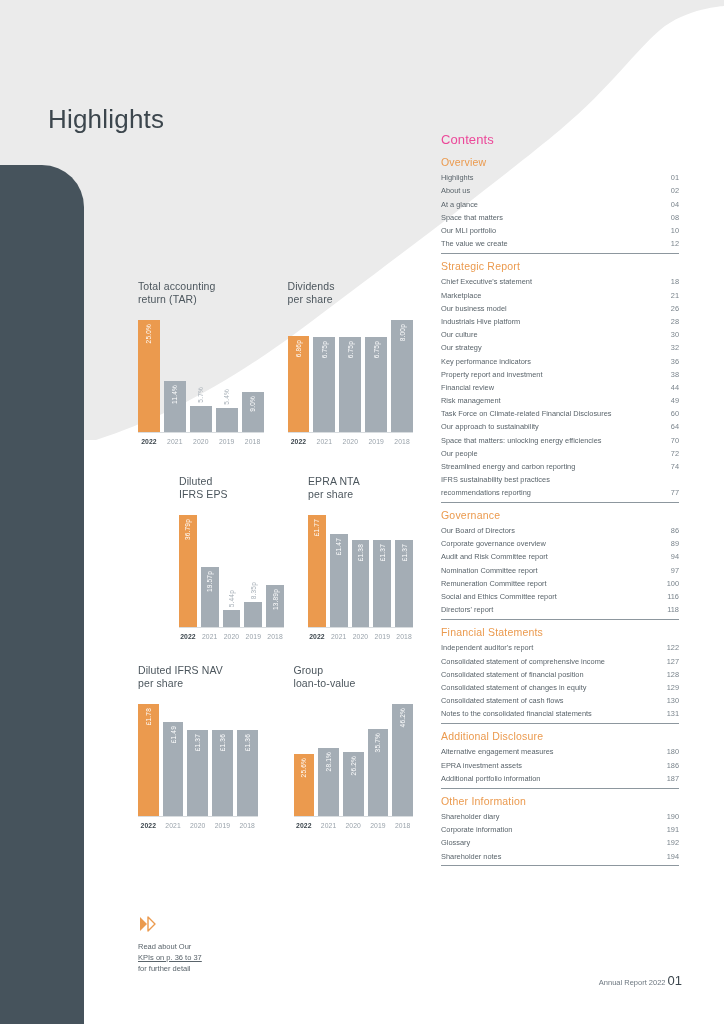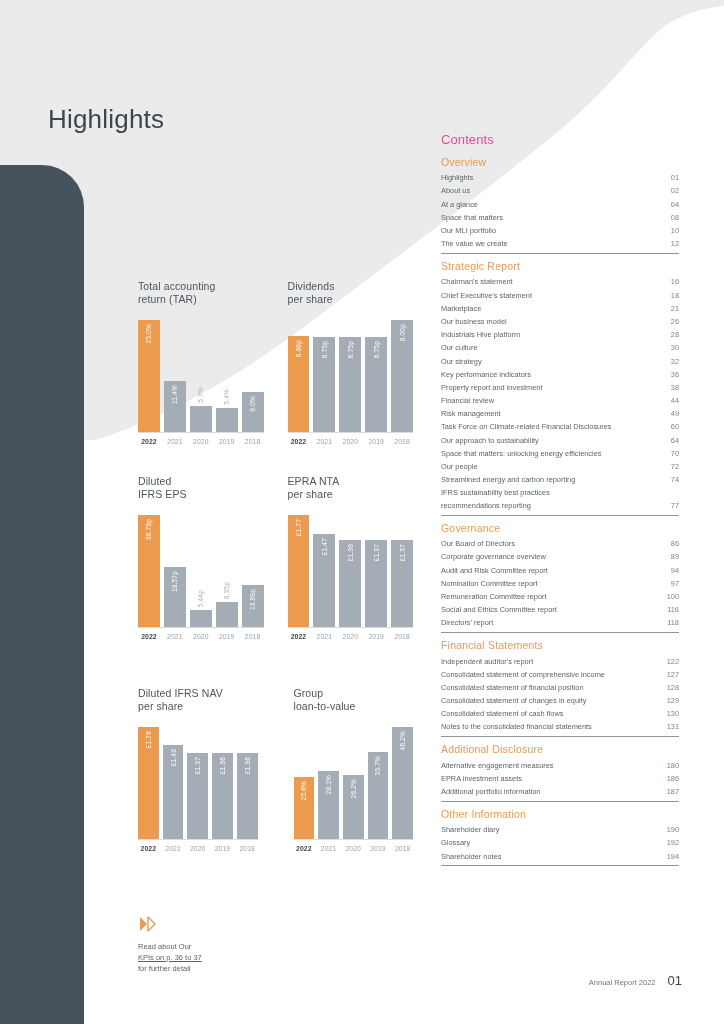--- a/index.html
+++ b/index.html
@@ -64,22 +64,22 @@
   }
   .chart-axis{
     display:flex;gap:4px;margin-top:5px;
   }
   .chart-axis span{
     flex:1 1 0;text-align:center;font-size:6.8px;color:#9aa3ab;
     letter-spacing:.1px;
   }
   .chart-axis span.current{color:#3c464d;font-weight:bold;}
 
-  .row-gap-1{margin-top:30px;}
-  .row-gap-2{margin-top:47px;gap:36px;}
+  .row-gap-1{margin-top:30px;margin-left:41px;}
+  .row-gap-2{margin-top:24px;gap:36px;}
 
   
   .kpi-note{
     position:absolute;left:138px;top:915px;width:140px;
   }
   .kpi-icon{
     display:block;margin-bottom:8px;
   }
   .kpi-text{
     font-size:7.5px;line-height:11px;color:#5a646b;
@@ -105,21 +105,21 @@
     display:flex;align-items:flex-end;justify-content:space-between;
     font-size:7.4px;line-height:12.6px;color:#5a646b;
     padding:.3px 0;
   }
   .toc-item .lbl{white-space:pre-line;}
   .toc-item .pg{color:#7a848c;font-size:7.4px;padding-left:8px;flex:0 0 auto;}
 
   
   .footer{
     position:absolute;right:42px;bottom:36px;
-    display:flex;align-items:baseline;gap:12px;
+    display:flex;align-items:baseline;gap:2px;
   }
   .footer-text{font-size:7.5px;color:#6e7880;}
   .footer-page{font-size:13px;color:#3c464d;font-weight:400;}
 </style>
 </head>
 <body>
 
 <div id="page">
 
   <svg class="hdr-shape" viewBox="0 0 724 460" preserveAspectRatio="none">
@@ -358,24 +358,20 @@
             <li class="toc-item">
               <span class="lbl">The value we create</span>
               <span class="pg">12</span>
             </li>
           </ul>
         </div>
         <div class="toc-section">
           <div class="toc-heading">Strategic Report</div>
           <ul class="toc-list">
             <li class="toc-item">
-              <span class="lbl">Chairman's statement</span>
-              <span class="pg">16</span>
-            </li>
-            <li class="toc-item">
               <span class="lbl">Chief Executive's statement</span>
               <span class="pg">18</span>
             </li>
             <li class="toc-item">
               <span class="lbl">Marketplace</span>
               <span class="pg">21</span>
             </li>
             <li class="toc-item">
               <span class="lbl">Our business model</span>
               <span class="pg">26</span>
@@ -515,20 +511,24 @@
           </ul>
         </div>
         <div class="toc-section">
           <div class="toc-heading">Other Information</div>
           <ul class="toc-list">
             <li class="toc-item">
               <span class="lbl">Shareholder diary</span>
               <span class="pg">190</span>
             </li>
             <li class="toc-item">
+              <span class="lbl">Corporate information</span>
+              <span class="pg">191</span>
+            </li>
+            <li class="toc-item">
               <span class="lbl">Glossary</span>
               <span class="pg">192</span>
             </li>
             <li class="toc-item">
               <span class="lbl">Shareholder notes</span>
               <span class="pg">194</span>
             </li>
           </ul>
         </div>
       </div>

